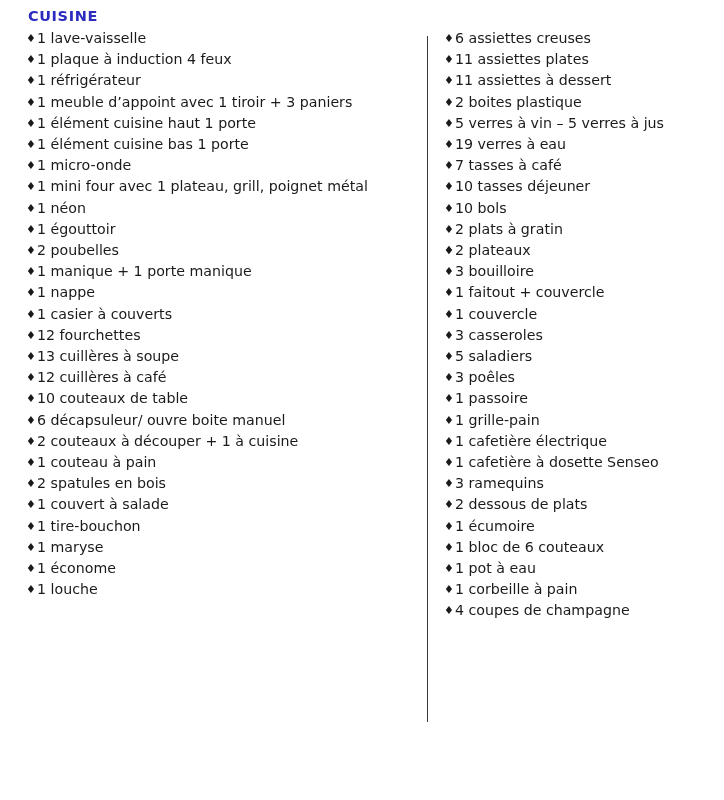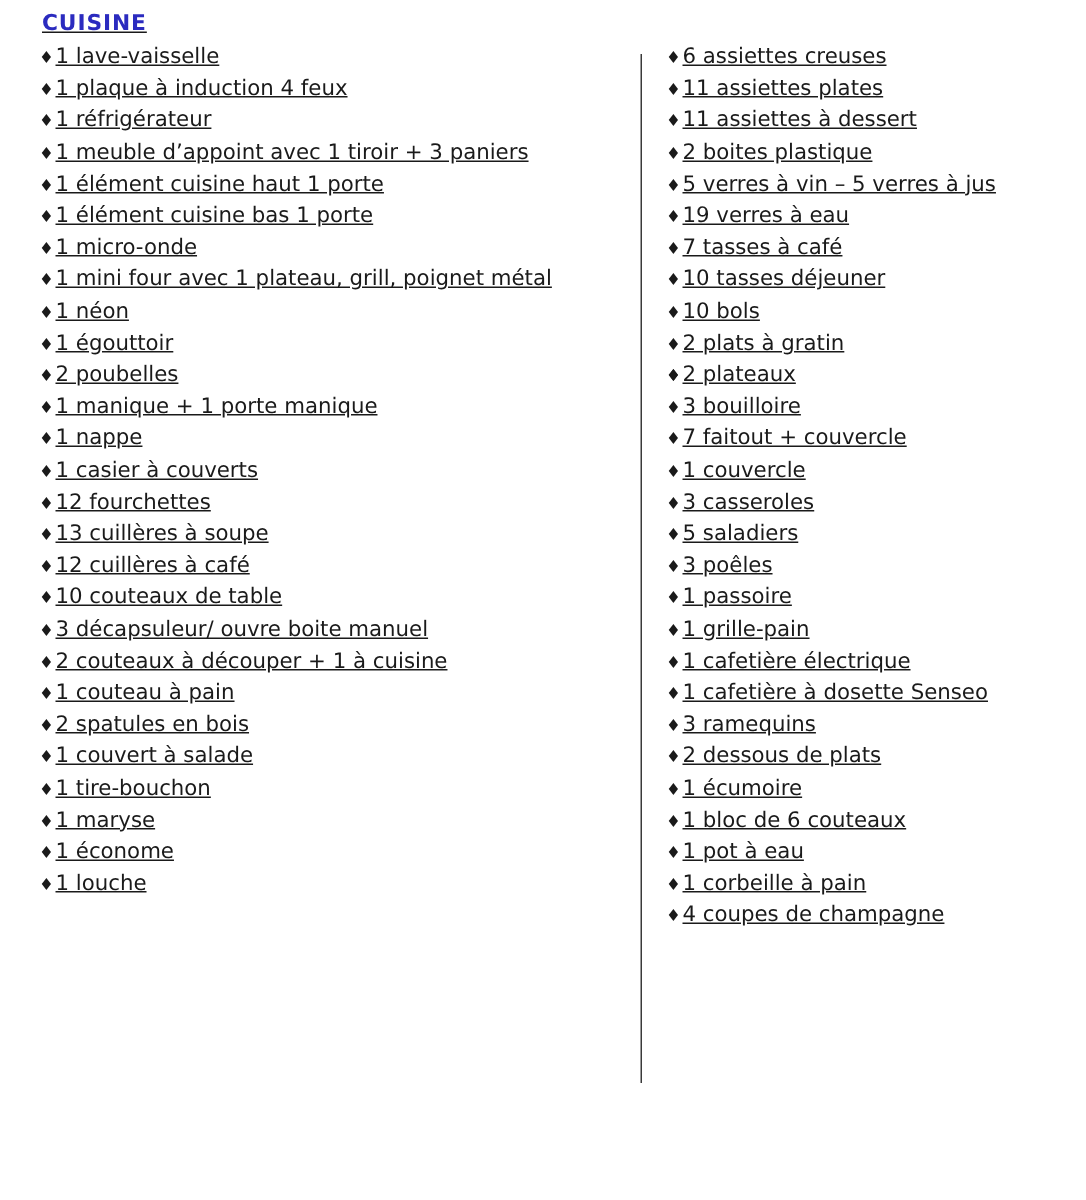--- a/index.html
+++ b/index.html
@@ -14,21 +14,20 @@
     color: #1a1a1a;
     position: relative;
     overflow: hidden;
   }
   .page {
     position: relative;
     width: 724px;
     height: 800px;
     box-sizing: border-box;
     padding: 6px 14px 0 14px;
-    text-decoration: underline;
   }
   .doc-title {
     font-family: "DejaVu Sans", sans-serif;
     font-size: 14.5px;
     font-weight: bold;
     color: #2b2bbf;
     letter-spacing: 0.6px;
     margin: 2px 0 4px 14px;
   }
   .columns {
@@ -100,21 +99,21 @@
           <li><span class="bullet">♦</span><span>1 néon</span></li>
           <li><span class="bullet">♦</span><span>1 égouttoir</span></li>
           <li><span class="bullet">♦</span><span>2 poubelles</span></li>
           <li><span class="bullet">♦</span><span>1 manique + 1 porte manique</span></li>
           <li><span class="bullet">♦</span><span>1 nappe</span></li>
           <li><span class="bullet">♦</span><span>1 casier à couverts</span></li>
           <li><span class="bullet">♦</span><span>12 fourchettes</span></li>
           <li><span class="bullet">♦</span><span>13 cuillères à soupe</span></li>
           <li><span class="bullet">♦</span><span>12 cuillères à café</span></li>
           <li><span class="bullet">♦</span><span>10 couteaux de table</span></li>
-          <li><span class="bullet">♦</span><span>3 décapsuleur/ ouvre boite manuel</span></li>
+          <li><span class="bullet">♦</span><span>6 décapsuleur/ ouvre boite manuel</span></li>
           <li><span class="bullet">♦</span><span>2 couteaux à découper + 1 à cuisine</span></li>
           <li><span class="bullet">♦</span><span>1 couteau à pain</span></li>
           <li><span class="bullet">♦</span><span>2 spatules en bois</span></li>
           <li><span class="bullet">♦</span><span>1 couvert à salade</span></li>
           <li><span class="bullet">♦</span><span>1 tire-bouchon</span></li>
           <li><span class="bullet">♦</span><span>1 maryse</span></li>
           <li><span class="bullet">♦</span><span>1 économe</span></li>
           <li><span class="bullet">♦</span><span>1 louche</span></li>
         </ul>
     </div>
@@ -127,21 +126,21 @@
           <li><span class="bullet">♦</span><span>2 boites plastique</span></li>
           <li><span class="bullet">♦</span><span>5 verres à vin – 5 verres à jus</span></li>
           <li><span class="bullet">♦</span><span>19 verres à eau</span></li>
           <li><span class="bullet">♦</span><span>7 tasses à café</span></li>
           <li><span class="bullet">♦</span><span>10 tasses déjeuner</span></li>
           <li><span class="bullet">♦</span><span>10 bols</span></li>
           <li><span class="bullet">♦</span><span>2 plats à gratin</span></li>
           <li><span class="bullet">♦</span></li>
           <li><span class="bullet">♦</span><span>2 plateaux</span></li>
           <li><span class="bullet">♦</span><span>3 bouilloire</span></li>
-          <li><span class="bullet">♦</span><span>7 faitout + couvercle</span></li>
+          <li><span class="bullet">♦</span><span>1 faitout + couvercle</span></li>
           <li><span class="bullet">♦</span><span>1 couvercle</span></li>
           <li><span class="bullet">♦</span><span>3 casseroles</span></li>
           <li><span class="bullet">♦</span><span>5 saladiers</span></li>
           <li><span class="bullet">♦</span><span>3 poêles</span></li>
           <li><span class="bullet">♦</span><span>1 passoire</span></li>
           <li><span class="bullet">♦</span><span>1 grille-pain</span></li>
           <li><span class="bullet">♦</span><span>1 cafetière électrique</span></li>
           <li><span class="bullet">♦</span><span>1 cafetière à dosette Senseo</span></li>
           <li><span class="bullet">♦</span><span>3 ramequins</span></li>
           <li><span class="bullet">♦</span><span>2 dessous de plats</span></li>

